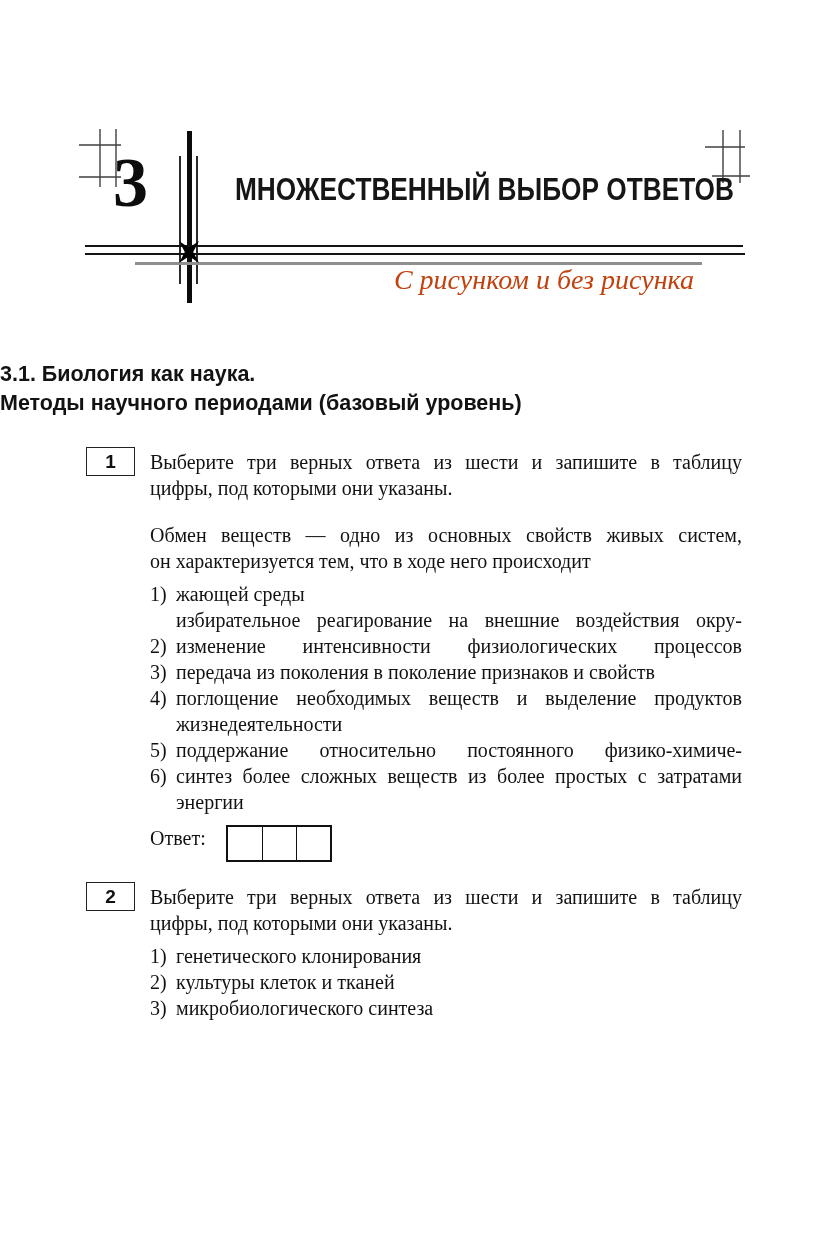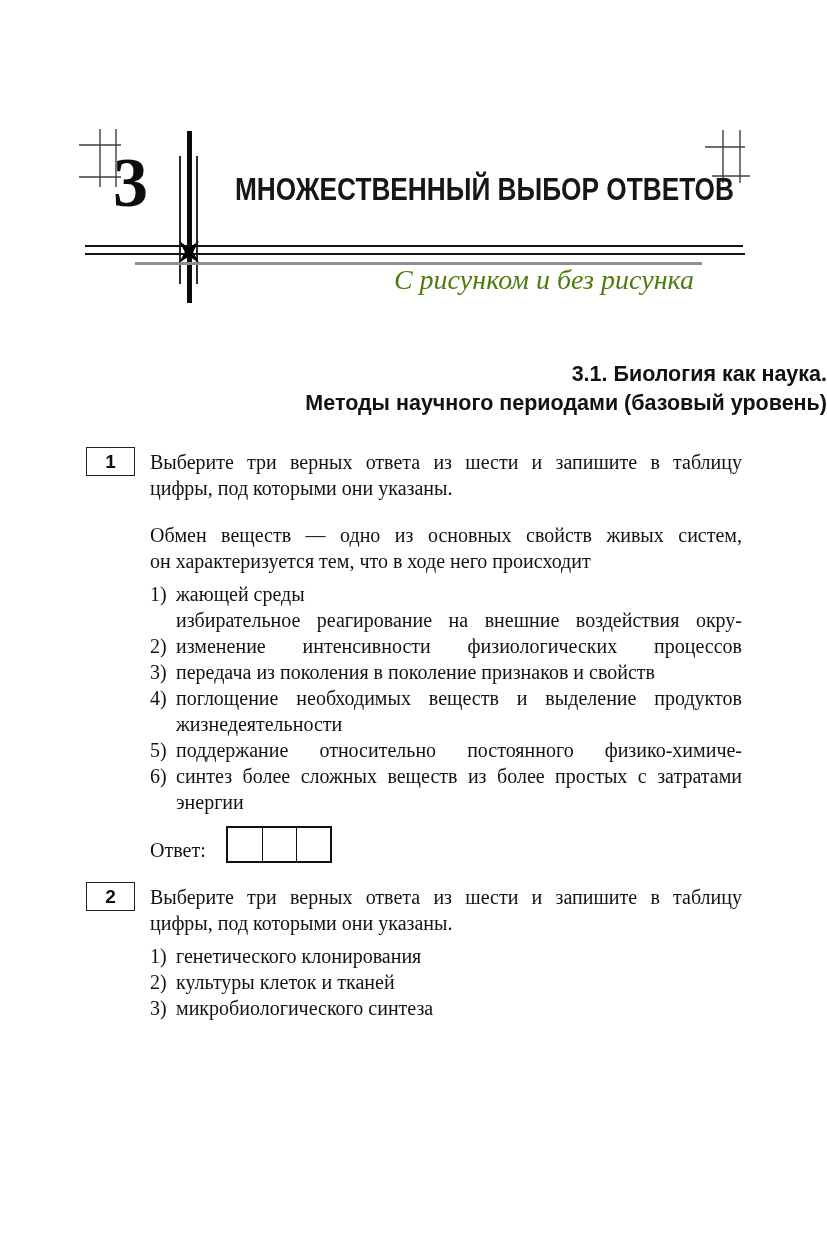--- a/index.html
+++ b/index.html
@@ -38,26 +38,26 @@
   .hrule-gray{position:absolute;left:135px;top:262px;width:567px;height:3px;background:#8f8f8f;}
 
   .star{
     position:absolute;left:179px;top:241px;width:20px;height:22px;background:#000;
     clip-path:polygon(0% 0%,50% 31%,100% 0%,71% 50%,100% 100%,50% 69%,0% 100%,29% 50%);
   }
 
   .chapter-subtitle{
     position:absolute;right:133px;top:263px;
     font-family:"Liberation Serif",serif;font-style:italic;
-    font-size:28px;line-height:1.2;color:#4d7c0f;white-space:nowrap;
+    font-size:28px;line-height:1.2;color:#c2410c;white-space:nowrap;
   }
 
   
   .section-title{
-    position:absolute;left:0;top:360px;width:827px;text-align:right;
+    position:absolute;left:0;top:360px;width:827px;text-align:left;
     font-family:"Liberation Sans",sans-serif;font-weight:bold;
     font-size:21.5px;line-height:29px;color:#121212;
   }
 
   
   .content{position:absolute;left:150px;top:449px;width:592px;font-size:20px;line-height:26px;}
   .question{position:relative;}
   .question + .question{margin-top:21px;}
 
   .qnum{
@@ -69,21 +69,21 @@
 
   .tline{min-height:26px;}
   .tline.just{text-align:justify;text-align-last:justify;-moz-text-align-last:justify;}
 
   .para.stem{margin-top:21px;}
   .options{margin-top:7px;}
   .opt{display:flex;}
   .opt-num{width:26px;flex:none;}
   .opt-text{flex:1;min-width:0;}
 
-  .answer-row{margin-top:10px;display:flex;align-items:flex-end;height:38px;}
+  .answer-row{margin-top:10px;display:flex;align-items:flex-start;height:38px;}
   .answer-label{width:76px;flex:none;}
   .answer-table{display:flex;border:2px solid #111;height:33px;box-sizing:content-box;}
   .answer-cell{width:34px;height:33px;border-left:1.6px solid #111;box-sizing:border-box;}
   .answer-cell:first-child{border-left:none;}
 </style>
 </head>
 <body>
 
 <div class="page">
 

